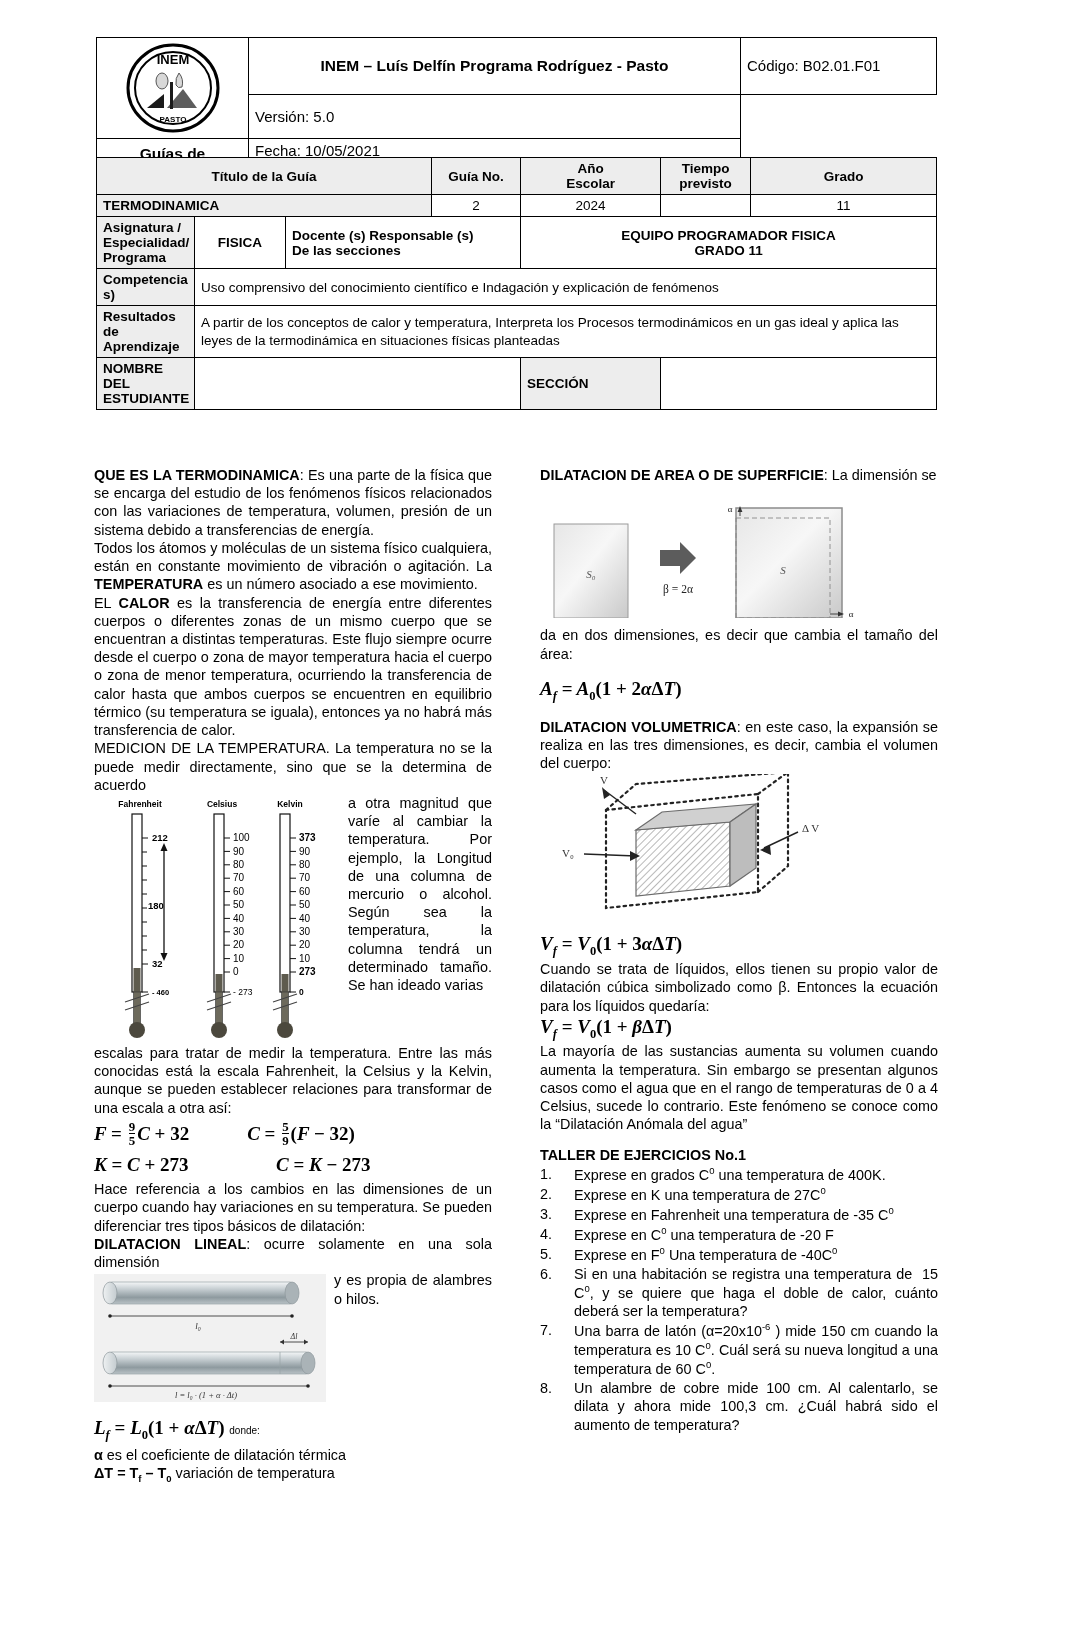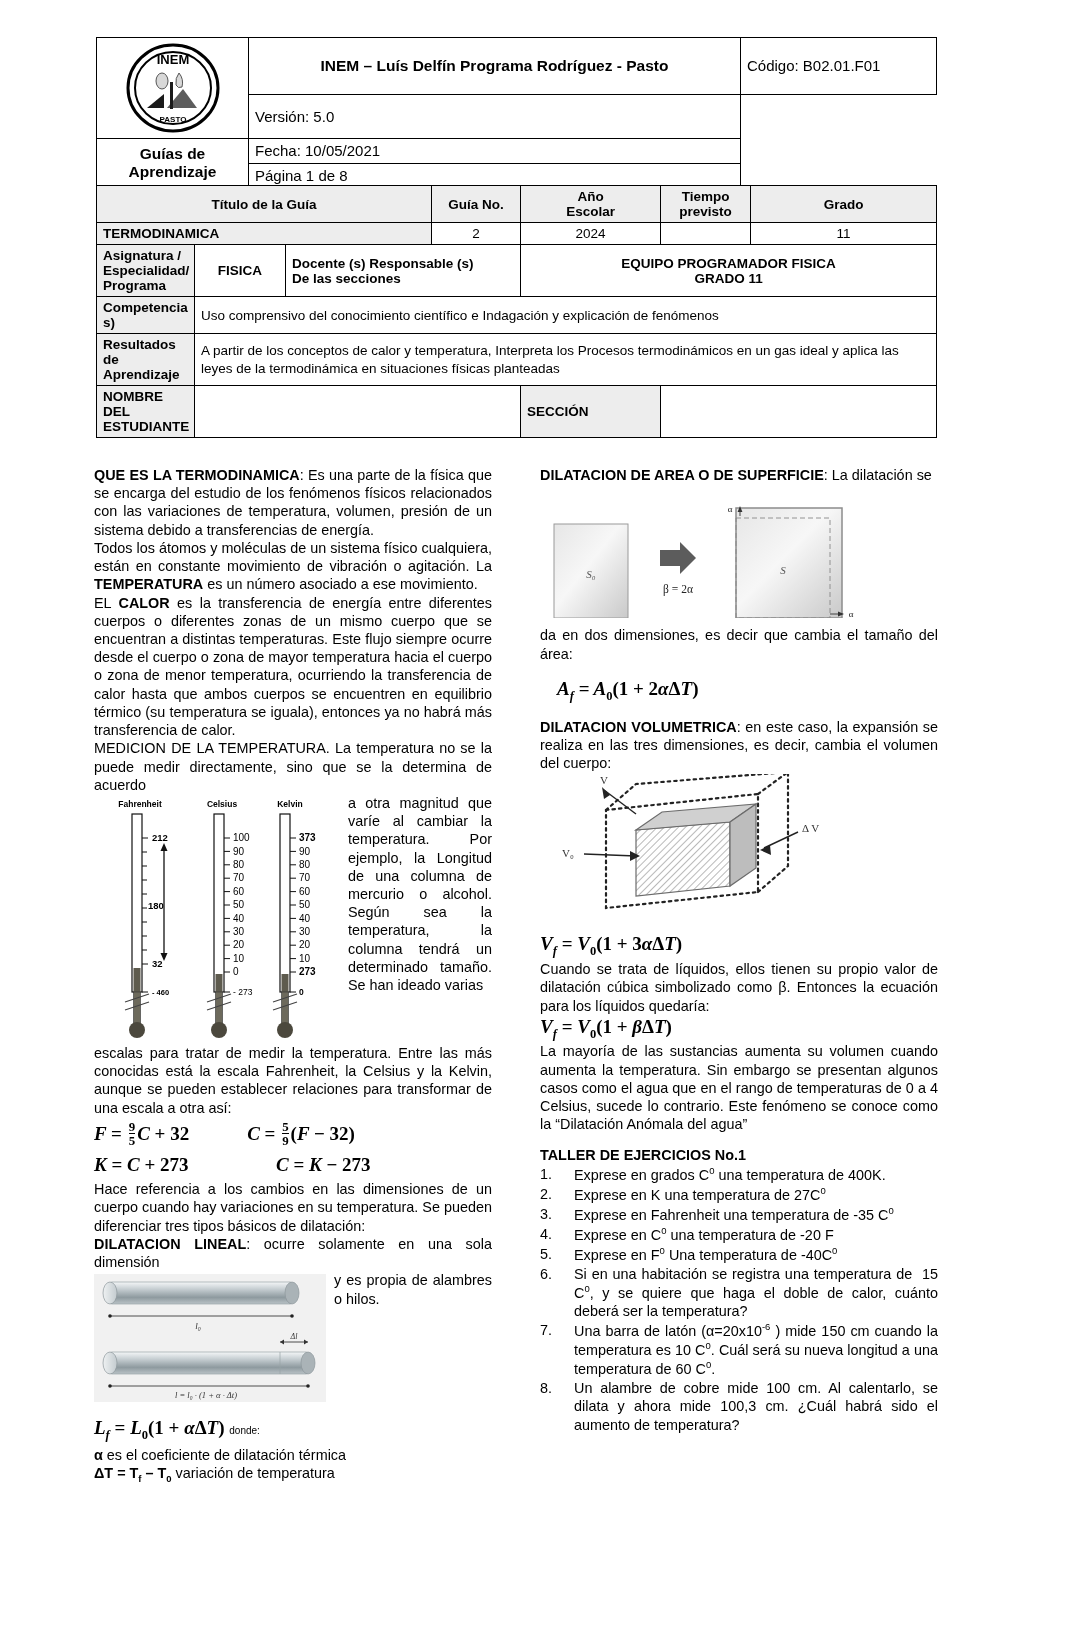--- a/index.html
+++ b/index.html
@@ -22,21 +22,21 @@
   .cell-logo { width:152px; height:101px; text-align:center; padding:2px; }
   .cell-mid  { width:492px; text-align:center; font-weight:bold; font-size:15.5px; padding:6px 4px; }
   .cell-right{ width:196px; font-size:15px; padding:3px 6px; white-space:nowrap; }
 
   .logo-wrap { position:relative; width:112px; height:92px; margin:0 auto; }
   .logo-wrap svg { display:block; }
 
   
   .info-table {
     position:absolute; left:96px; top:157px; width:840px;
-    border-collapse:collapse; table-layout:fixed;margin-top:28px;
+    border-collapse:collapse; table-layout:fixed;
   }
   .info-table td { border:1.5px solid #000; font-size:13.5px; padding:3px 6px; vertical-align:middle; }
   .info-table td.hd { background:#ededed; font-weight:bold; }
   .ctr { text-align:center; }
   .bold { font-weight:bold; }
 
   
   .cols { position:absolute; left:0; top:466px; width:1080px; }
   .col {
     position:absolute; top:0; width:398px;
@@ -372,21 +372,21 @@
       <div class="math" style="margin-top:12px;">
         L<sub>f</sub> <span class="up">=</span> L<sub class="up">0</sub><span class="up">(1 + </span>α<span class="up">Δ</span>T<span class="up">)</span>
         <span style="font-style:normal;font-weight:normal;font-family:'Liberation Sans',sans-serif;font-size:10px;"> donde:</span>
       </div>
       <p style="margin-top:2px;"><span class="bold">α</span><span> es el coeficiente de dilatación térmica</span></p>
       <p class="bold">ΔT = T<sub>f</sub> – T<sub>0</sub> <span style="font-weight:normal;">variación de temperatura</span></p>
     </div>
 
     <div class="col right">
 
-      <p class="just"><span class="sec-head">DILATACION  DE AREA O DE SUPERFICIE</span><span>: La dilatación se</span></p>
+      <p class="just"><span class="sec-head">DILATACION  DE AREA O DE SUPERFICIE</span><span>: La dimensión se</span></p>
 
       <div style="margin:6px 0 4px 0;">
         <svg width="398" height="128" viewBox="0 0 398 128">
           <defs>
             <linearGradient id="plateg" x1="0" y1="0" x2="1" y2="1">
               <stop offset="0%" stop-color="#e6e6e6"></stop>
               <stop offset="45%" stop-color="#f7f7f7"></stop>
               <stop offset="100%" stop-color="#c9c9c9"></stop>
             </linearGradient>
           </defs>
@@ -406,21 +406,21 @@
           <text x="190" y="22" font-family="Liberation Serif, serif" font-size="9" text-anchor="middle" fill="#222">α</text>
 
           <line x1="290" y1="124" x2="302" y2="124" stroke="#333" stroke-width="0.9"></line>
           <polygon points="304,124 298,121.6 298,126.4" fill="#333"></polygon>
           <text x="311" y="127" font-family="Liberation Serif, serif" font-size="9" text-anchor="middle" fill="#222">α</text>
         </svg>
       </div>
 
       <p class="just">da en dos dimensiones, es decir que cambia el tamaño del área:</p>
 
-      <div class="math" style="margin:14px 0 0 17px;">
+      <div class="math" style="margin:14px 0 0 0;">
         A<sub>f</sub> <span class="up">=</span> A<sub class="up">0</sub><span class="up">(1 + 2</span>α<span class="up">Δ</span>T<span class="up">)</span>
       </div>
 
       <div class="gap"></div>
 
       <p class="just"><span class="sec-head">DILATACION VOLUMETRICA</span><span>: en este caso, la expansión se realiza en las tres dimensiones, es decir, cambia el volumen del cuerpo:</span></p>
 
       <div style="margin:2px 0 2px 0;">
         <svg width="398" height="152" viewBox="0 0 398 152">
           <defs>

